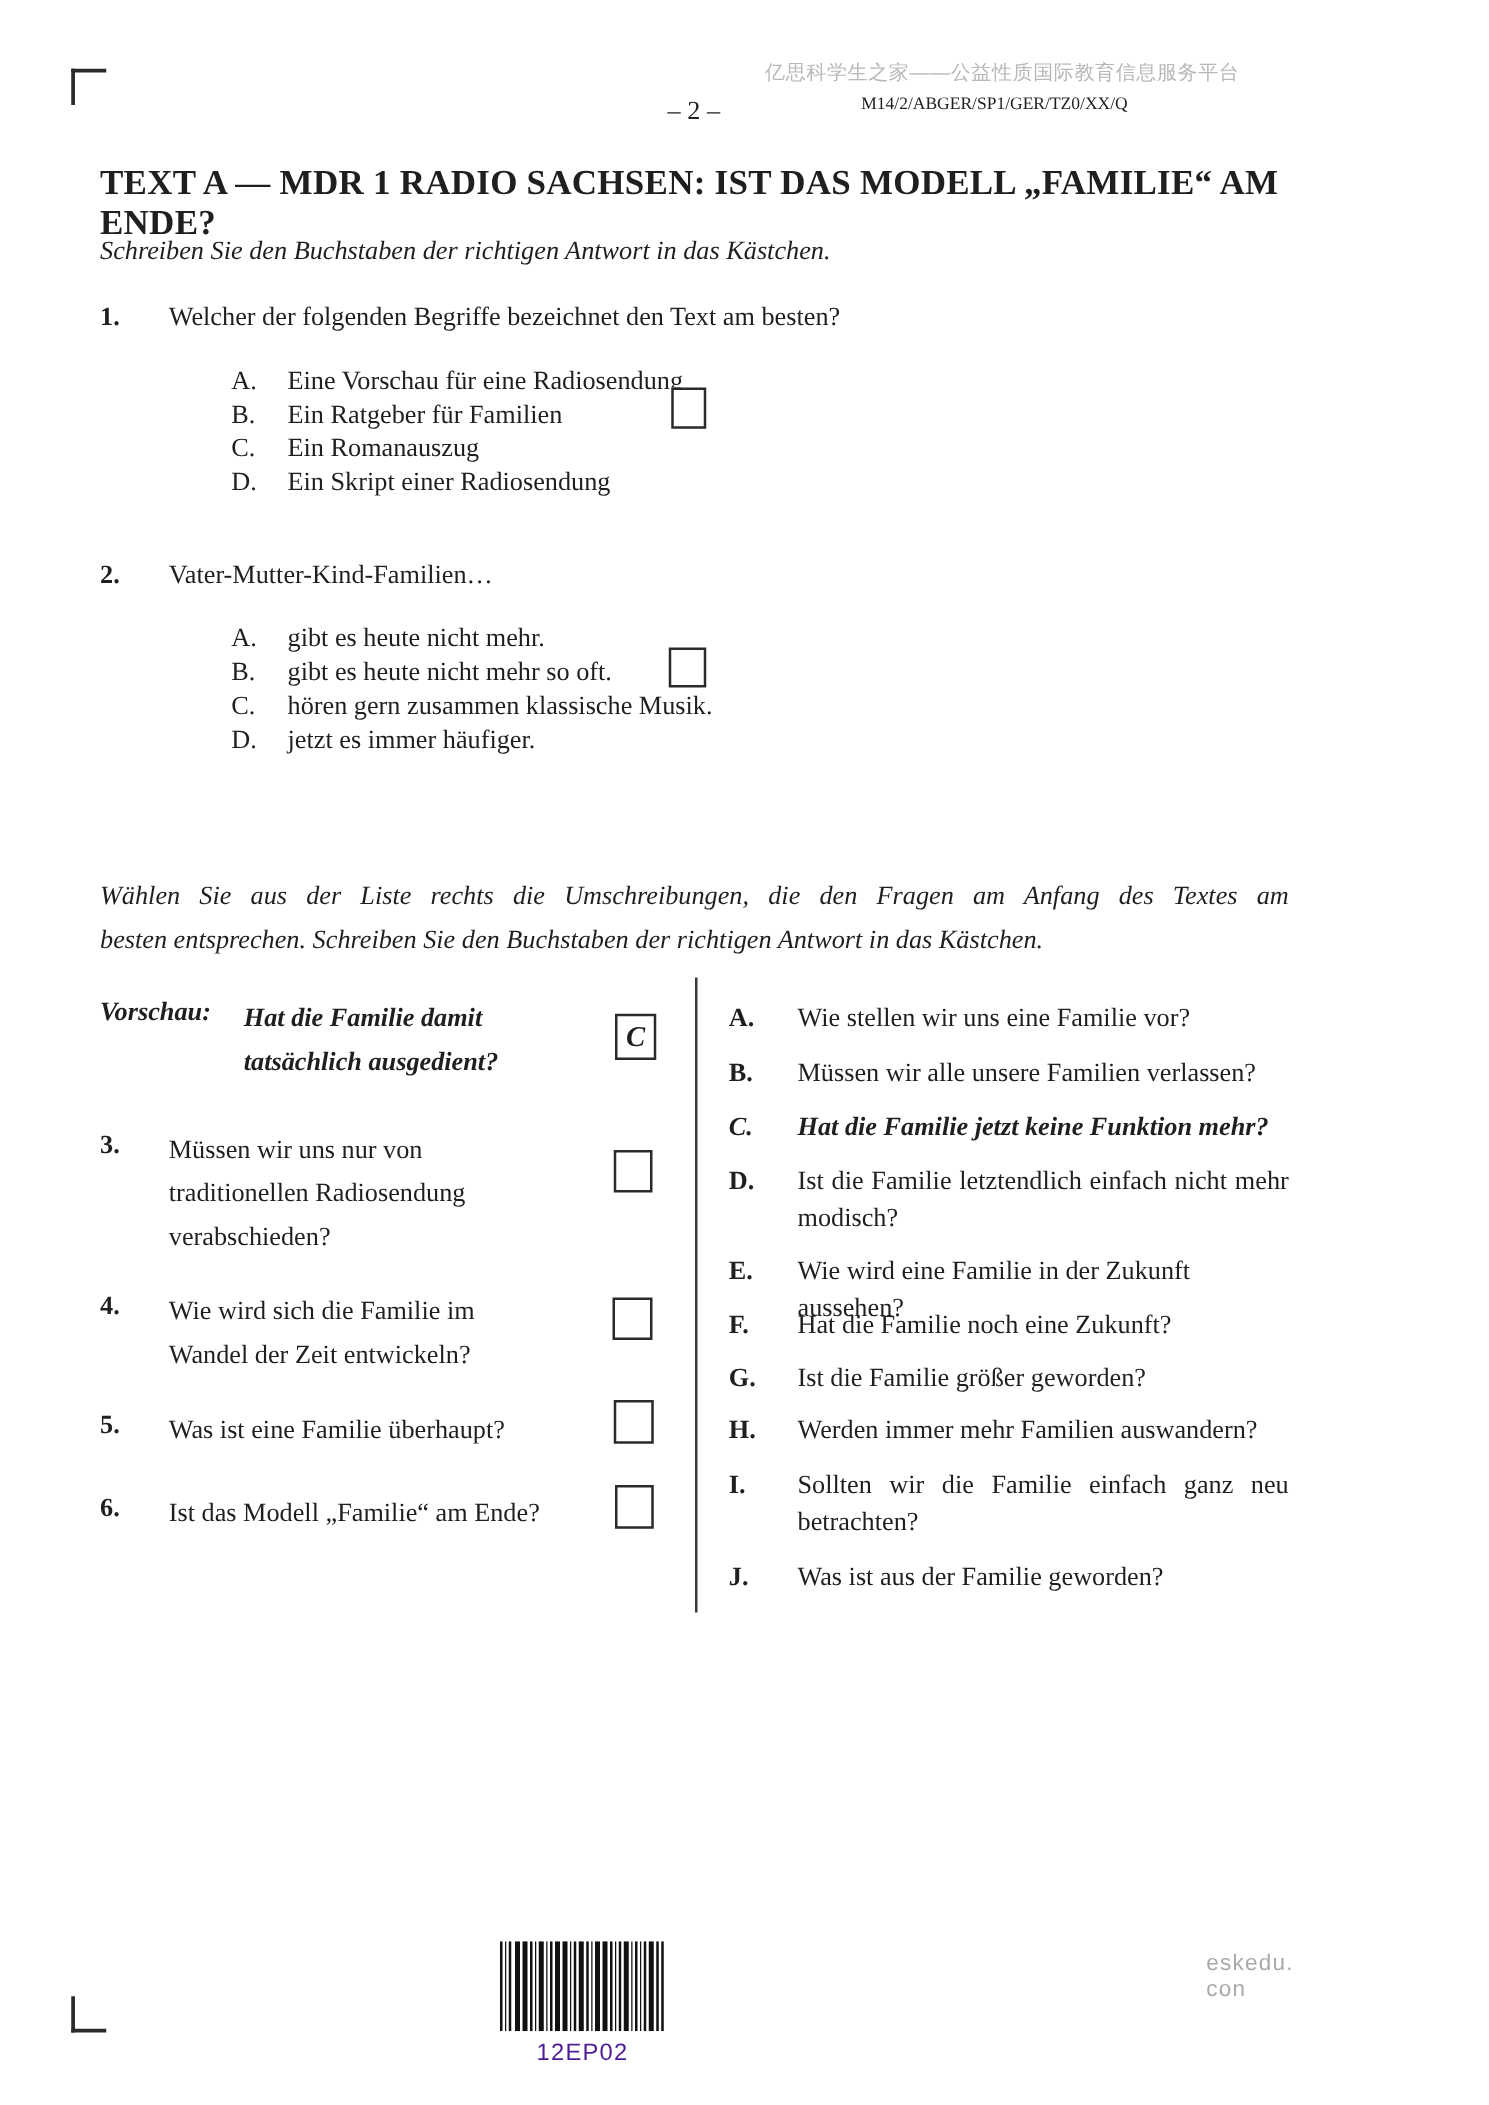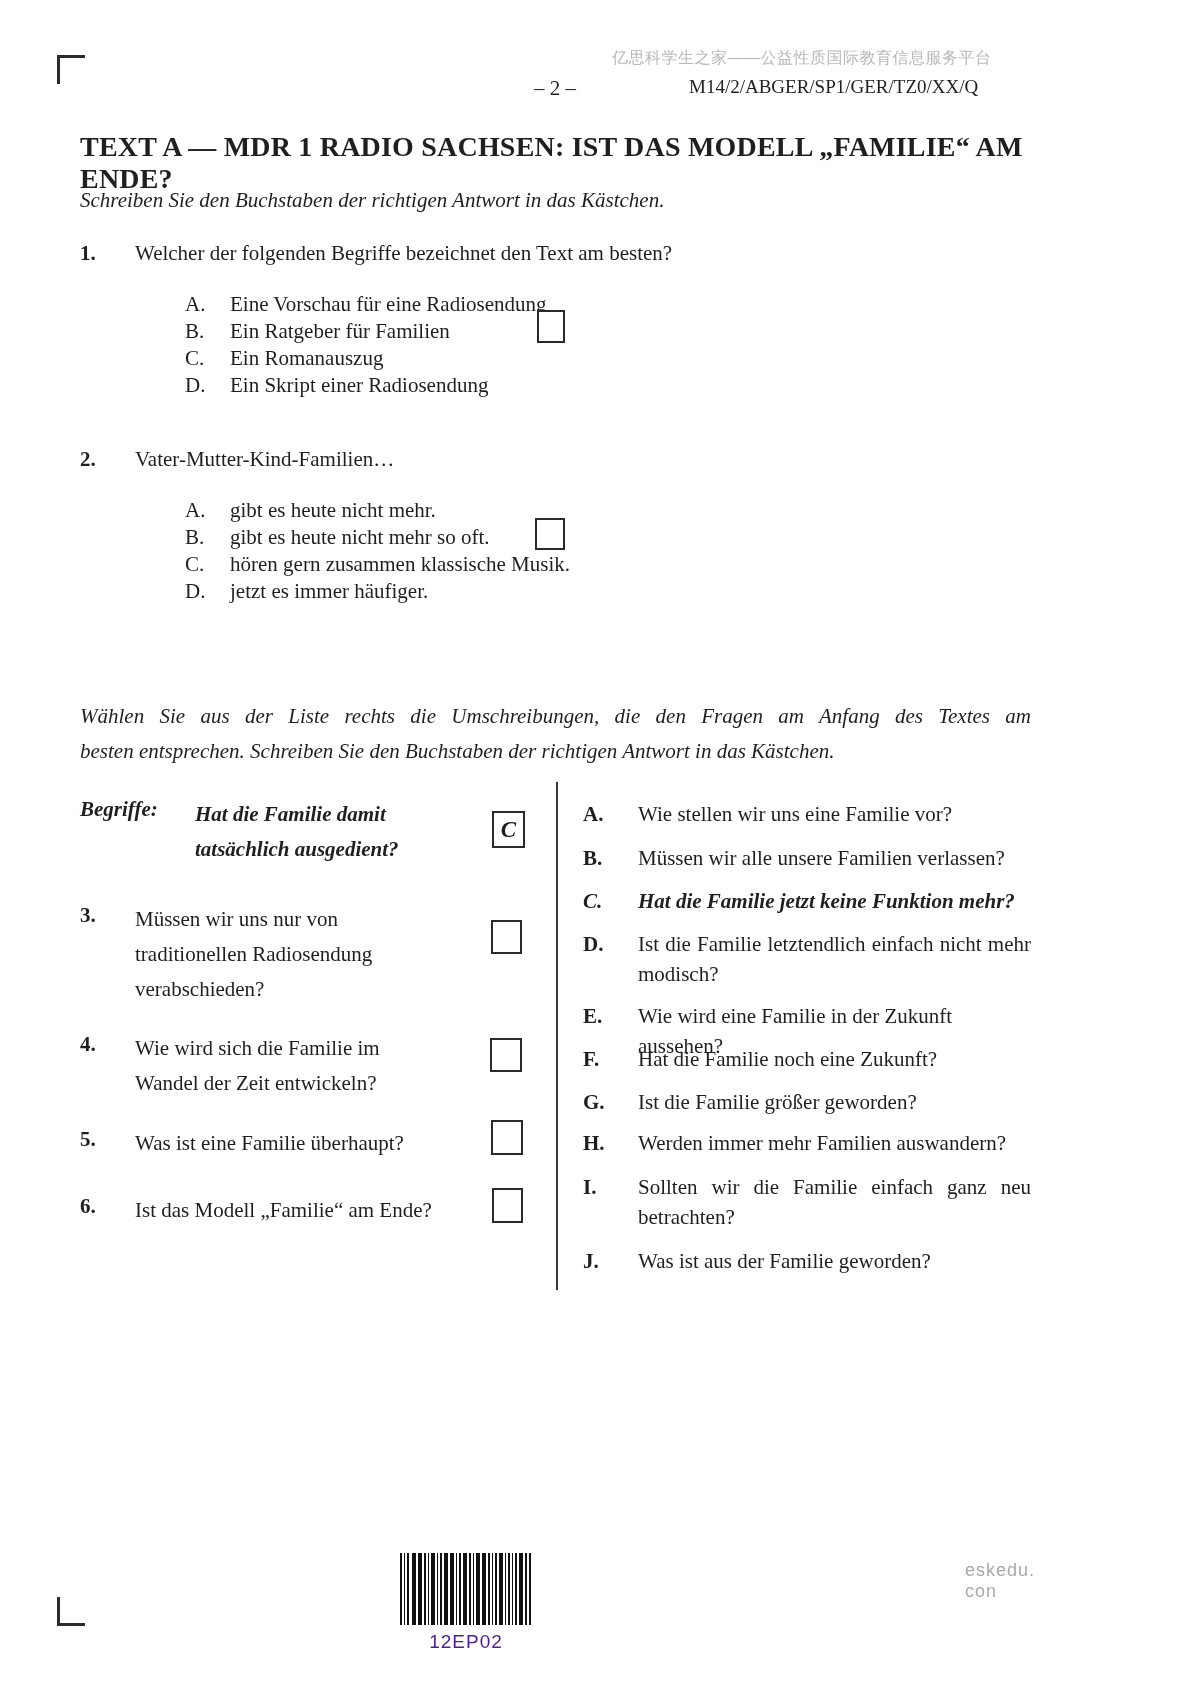--- a/index.html
+++ b/index.html
@@ -17,21 +17,21 @@
   .mark.tr { left:1104px;top:55px;   border-right:3px solid #2b2b2b; border-top:3px solid #2b2b2b; }
   .mark.bl { left:57px;  top:1597px; border-left:3px solid #2b2b2b;  border-bottom:3px solid #2b2b2b; }
   .mark.br { left:1104px;top:1597px; border-right:3px solid #2b2b2b; border-bottom:3px solid #2b2b2b; }
 
   
   .texture { position:absolute; left:1150px; top:0; width:41px; height:1684px; border-left:2px solid #3c3c3c; }
 
   
   .hdr-watermark { left:612px; top:48px; font-family:"Liberation Sans", sans-serif; font-size:16px; color:#b8b8b8; letter-spacing:0.5px; }
   .hdr-page { left:534px; top:76px; font-size:21px; }
-  .hdr-code { left:689px; top:76px; font-size:19px;text-align:center; }
+  .hdr-code { left:689px; top:76px; font-size:14px;text-align:center; }
 
   .title { left:80px; top:131px; font-size:28px; font-weight:bold; letter-spacing:0.2px; }
   .instr1 { left:80px; top:188px; font-size:21px; font-style:italic; }
 
   
   .q { position:absolute; left:80px; width:600px; }
   .qline { display:flex; }
   .qnum { width:55px; flex:none; font-weight:bold; font-size:21px; line-height:27px; }
   .qtext { font-size:21px; line-height:27px; }
   .opts { margin-left:105px; margin-top:24px; }
@@ -158,21 +158,21 @@
   </div>
   <div class="ansbox q2"></div>
 
   <div class="abs instr2">
     <div class="jline">Wählen Sie aus der Liste rechts die Umschreibungen, die den Fragen am Anfang des Textes am</div>
     <div>besten entsprechen.  Schreiben Sie den Buchstaben der richtigen Antwort in das Kästchen.</div>
   </div>
 
   <div class="abs divider"></div>
 
-  <div class="abs example-label bi">Begriffe:</div>
+  <div class="abs example-label bi">Vorschau:</div>
   <div class="abs example-text bi">
     <div>Hat die Familie damit</div>
     <div>tatsächlich ausgedient?</div>
   </div>
   <div class="ansbox ex">C</div>
 
   <div class="lq lq3">
     <span class="qnum">3.</span>
     <div class="qlines">
       <div>Müssen wir uns nur von</div>

